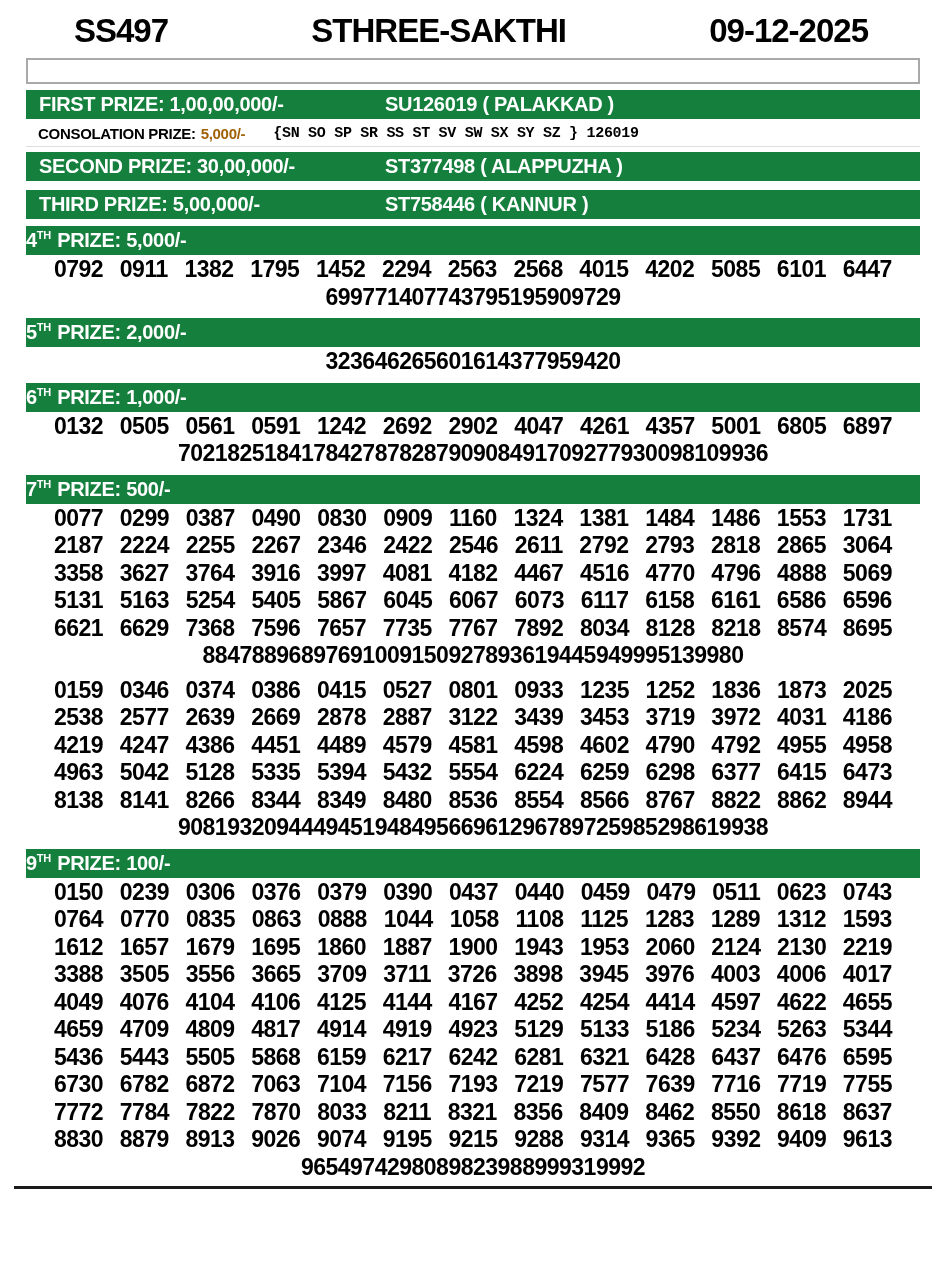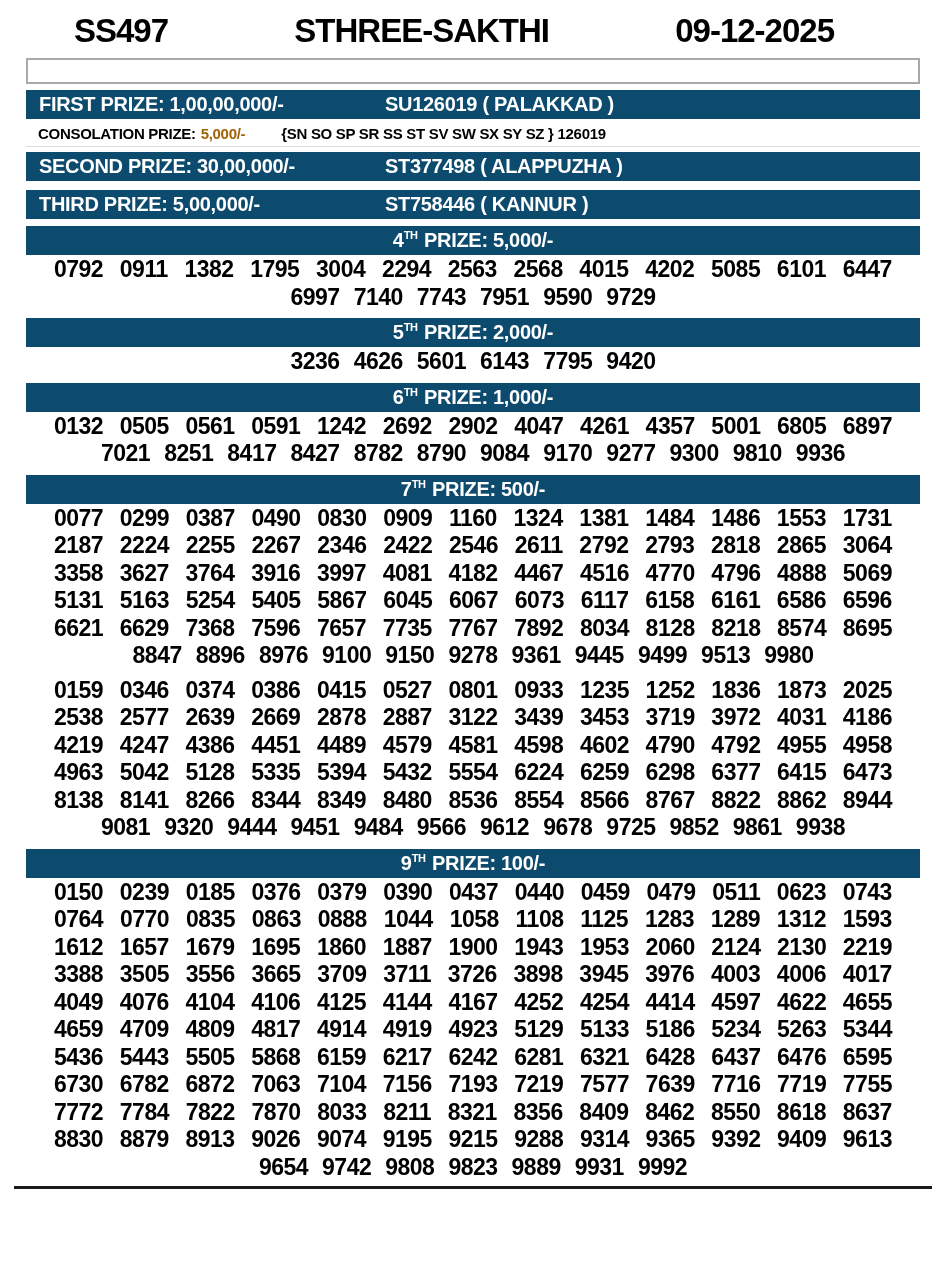--- a/index.html
+++ b/index.html
@@ -4,53 +4,53 @@
 <style>
   html,body{margin:0;padding:0;}
   body{
     width:946px;height:1277px;overflow:hidden;background:#fff;
     font-family:"Liberation Sans","DejaVu Sans",sans-serif;
     font-weight:700;color:#000;
   }
   
   .page-header{
     display:flex;justify-content:space-between;align-items:baseline;
-    padding:12px 112px 4px 74px;font-size:33px;letter-spacing:-1px;
+    padding:12px 78px 4px 74px;font-size:33px;letter-spacing:-1px;
   }
   
   .search-box{
     display:block;box-sizing:border-box;width:894px;height:26px;
     margin:4px auto 6px auto;border:2px solid #a9a9a9;background:#fff;
     font:inherit;padding:0 6px;outline:none;
   }
   
   .bar{
     position:relative;box-sizing:border-box;height:29px;margin:0 26px;
-    background:#0c4a6e;color:#fff;display:flex;align-items:center;
+    background:#15803d;color:#fff;display:flex;align-items:center;
     font-size:20px;letter-spacing:-0.3px;white-space:nowrap;
   }
   .bar.split{padding-left:13px;}
   .bar .ticket{position:absolute;left:359px;}
-  .bar.center{justify-content:center;}
+  .bar.center{justify-content:flex-start;}
   .bar sup{font-size:11px;line-height:0;vertical-align:super;margin-right:1px;}
   
   .consolation{
     display:flex;align-items:center;height:26px;margin:1px 26px 5px 26px;
     padding-left:12px;font-size:15px;letter-spacing:-0.3px;white-space:nowrap;
     border-bottom:1px solid #ddd;
   }
   .consolation .amount{margin-left:5px;}
-  .consolation .series{margin-left:36px;}
+  .consolation .series{margin-left:28px;font-family:Liberation Mono, monospace;}
   .gap9{height:9px;}
   
   .tier{margin-top:7px;}
   .rows{margin:1px 54px 0 54px;}
   .row{display:flex;line-height:27.5px;font-size:23px;letter-spacing:-0.5px;}
   .row.full{justify-content:space-between;}
-  .row.partial{justify-content:center;gap:14px;}
+  .row.partial{justify-content:center;}
   .bottom-divider{height:3px;background:#1a1a1a;margin:5px 14px 0 14px;}
 </style>
 </head>
 <body>
 
 <div class="page-header">
   <span>SS497</span>
   <span>STHREE-SAKTHI</span>
   <span>09-12-2025</span>
 </div>
@@ -84,21 +84,21 @@
     <div class="tier">
       <div class="bar center">
         <span class="bar-title">4<sup>TH</sup> PRIZE: 5,000/-</span>
       </div>
       <div class="rows">
         <div class="row full">
           <span class="num">0792</span>
           <span class="num">0911</span>
           <span class="num">1382</span>
           <span class="num">1795</span>
-          <span class="num">3004</span>
+          <span class="num">1452</span>
           <span class="num">2294</span>
           <span class="num">2563</span>
           <span class="num">2568</span>
           <span class="num">4015</span>
           <span class="num">4202</span>
           <span class="num">5085</span>
           <span class="num">6101</span>
           <span class="num">6447</span>
         </div>
         <div class="row partial">
@@ -351,21 +351,21 @@
       </div>
     </div>
     <div class="tier">
       <div class="bar center">
         <span class="bar-title">9<sup>TH</sup> PRIZE: 100/-</span>
       </div>
       <div class="rows">
         <div class="row full">
           <span class="num">0150</span>
           <span class="num">0239</span>
-          <span class="num">0185</span>
+          <span class="num">0306</span>
           <span class="num">0376</span>
           <span class="num">0379</span>
           <span class="num">0390</span>
           <span class="num">0437</span>
           <span class="num">0440</span>
           <span class="num">0459</span>
           <span class="num">0479</span>
           <span class="num">0511</span>
           <span class="num">0623</span>
           <span class="num">0743</span>

